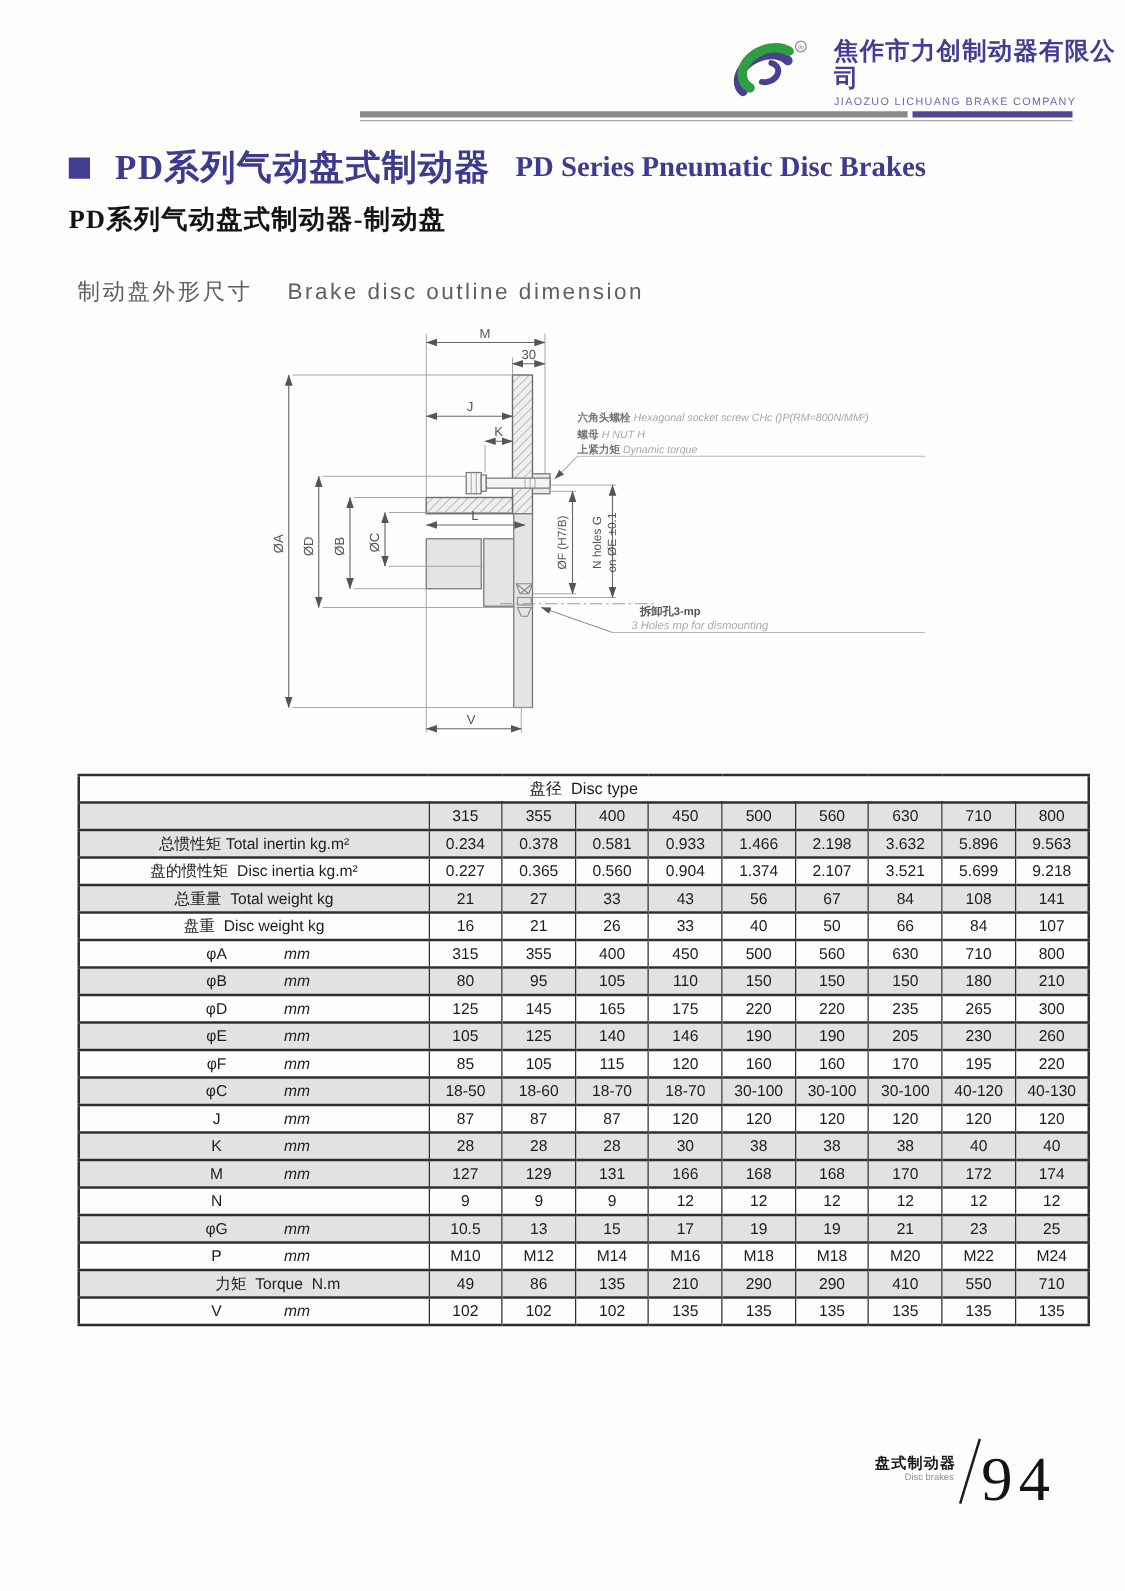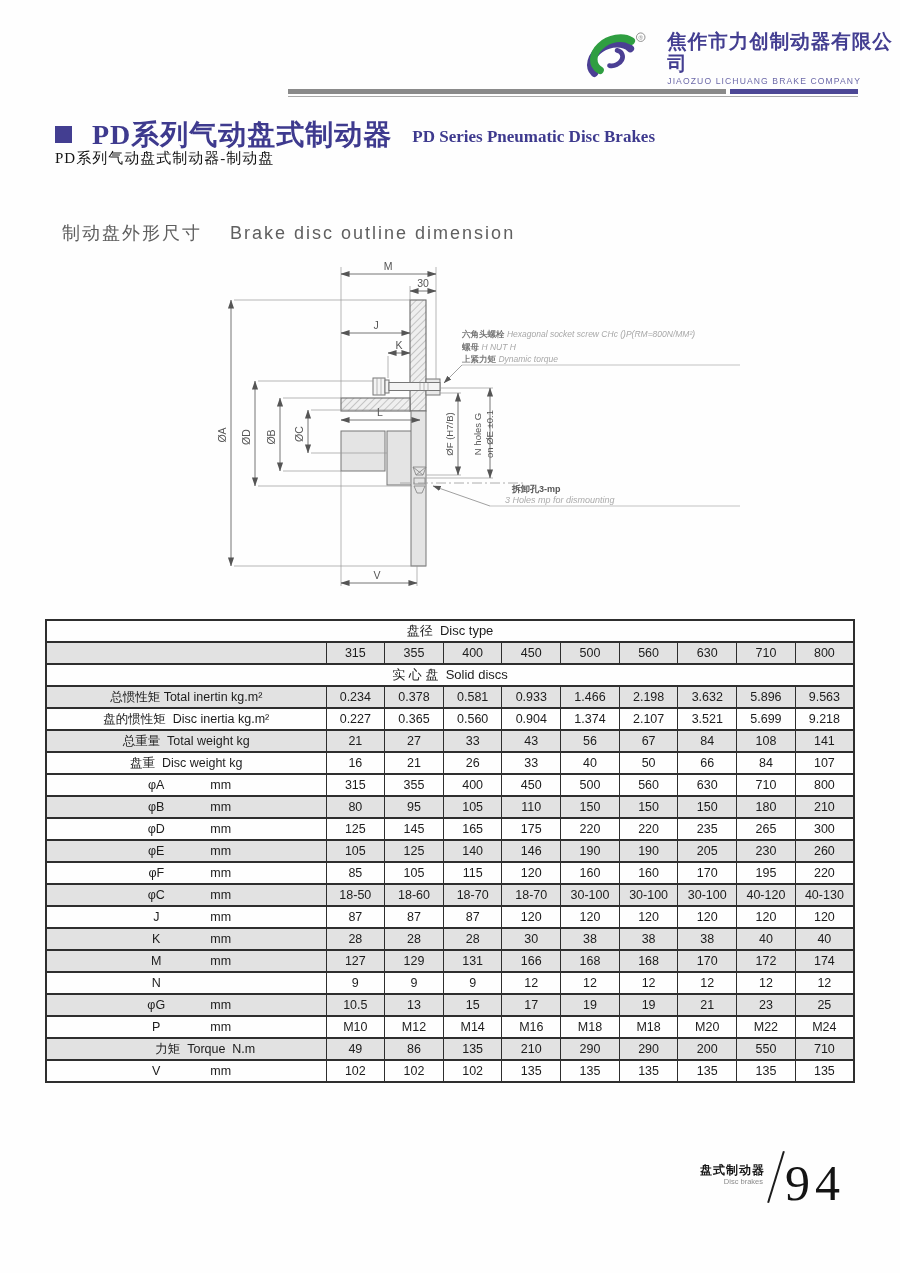--- a/index.html
+++ b/index.html
@@ -14,37 +14,37 @@
   .company-en{font-size:8.6px;color:#6b68a8;letter-spacing:1.1px;margin-top:2px;}
   .header-rule{position:absolute;left:288px;top:89px;width:570px;height:10px;}
   .rule-gray{position:absolute;left:0;top:0;width:438px;height:5px;background:#8a8a8a;}
   .rule-purple{position:absolute;left:442px;top:0;width:128px;height:5px;background:#4d4896;}
   .rule-thin{position:absolute;left:0;top:7px;width:570px;height:1px;background:#a9a9a9;}
   
   .title-block{position:absolute;left:55px;top:121px;}
   .title-line{display:flex;align-items:flex-end;gap:20px;}
   .sq{display:inline-block;width:17px;height:17px;background:#433e91;margin-bottom:6px;}
   .title-cn{font-family:"Liberation Serif",serif;font-size:28px;font-weight:bold;color:#3e3a8e;letter-spacing:1px;line-height:1;}
-  .title-en{font-family:"Liberation Serif",serif;font-size:17px;font-weight:bold;color:#3e3a8e;padding-bottom:2px;}
-  .subtitle{font-family:"Liberation Serif",serif;font-size:15px;font-weight:normal;color:#141414;letter-spacing:1px;}
+  .title-en{font-family:"Liberation Serif",serif;font-size:23px;font-weight:bold;color:#3e3a8e;padding-bottom:2px;}
+  .subtitle{font-family:"Liberation Serif",serif;font-size:21px;font-weight:bold;color:#141414;margin-top:12px;letter-spacing:1px;}
   .section-line{position:absolute;left:62px;top:221px;font-size:18px;color:#5f5f5f;letter-spacing:2px;white-space:pre;}
   
   .drawing{position:absolute;left:180px;top:253px;width:570px;height:360px;}
   
-  table.spec{position:absolute;left:45px;top:619px;width:810px;height:396px;
+  table.spec{position:absolute;left:62px;top:619px;width:810px;height:396px;
     border-collapse:collapse;table-layout:fixed;font-size:12.5px;}
   table.spec,table.spec td{border:1px solid #2e2e2e;}
   table.spec{border-width:2px;}
   table.spec td{border-top-width:2px;border-bottom-width:2px;height:20px;padding:0 2px;
     text-align:center;overflow:hidden;}
   table.spec tr.shade td{background:#e2e2e2;}
   td.span-cell{text-align:center;font-size:13px;white-space:pre;}
   td.label-cell{text-align:left;padding-left:6px;white-space:pre;}
   td.label-cell .sym{display:inline-block;width:108px;text-align:center;}
-  td.label-cell .unit{display:inline-block;width:60px;text-align:left;}
+  td.label-cell .unit{display:inline-block;width:60px;text-align:left;font-style:italic;}
   td.label-cell.indent{padding-left:40px;}
   
   .footer{position:absolute;left:700px;top:1150px;display:flex;align-items:flex-start;}
   .f-labels{margin-top:14px;text-align:right;}
   .f-cn{font-size:12px;font-weight:bold;color:#181818;letter-spacing:1px;line-height:1;}
   .f-en{font-size:7.5px;color:#8b8b8b;margin-top:1px;margin-right:2px;}
   .f-slash{width:0;height:54px;border-left:2.2px solid #1c1c1c;transform:rotate(17deg);margin:0 8px 0 10px;}
   .f-num{font-family:"Liberation Serif",serif;font-size:50px;color:#141414;letter-spacing:5px;line-height:1;margin-top:8px;}
   text{font-family:"Liberation Sans",sans-serif;}
 </style>
@@ -215,23 +215,20 @@
         <td class="val">315</td>
         <td class="val">355</td>
         <td class="val">400</td>
         <td class="val">450</td>
         <td class="val">500</td>
         <td class="val">560</td>
         <td class="val">630</td>
         <td class="val">710</td>
         <td class="val">800</td>
       </tr>
-      <tr>
-        <td colspan="10" class="span-cell">实 心 盘  Solid discs</td>
-      </tr>
       <tr class="shade">
         <td class="label-cell">总惯性矩 Total inertin kg.m²</td>
         <td class="val">0.234</td>
         <td class="val">0.378</td>
         <td class="val">0.581</td>
         <td class="val">0.933</td>
         <td class="val">1.466</td>
         <td class="val">2.198</td>
         <td class="val">3.632</td>
         <td class="val">5.896</td>
@@ -418,21 +415,21 @@
         <td class="val">M24</td>
       </tr>
       <tr class="shade">
         <td class="label-cell indent">力矩  Torque  N.m</td>
         <td class="val">49</td>
         <td class="val">86</td>
         <td class="val">135</td>
         <td class="val">210</td>
         <td class="val">290</td>
         <td class="val">290</td>
-        <td class="val">200</td>
+        <td class="val">410</td>
         <td class="val">550</td>
         <td class="val">710</td>
       </tr>
       <tr>
         <td class="label-cell"><span class="sym">V</span><span class="unit">mm</span></td>
         <td class="val">102</td>
         <td class="val">102</td>
         <td class="val">102</td>
         <td class="val">135</td>
         <td class="val">135</td>

